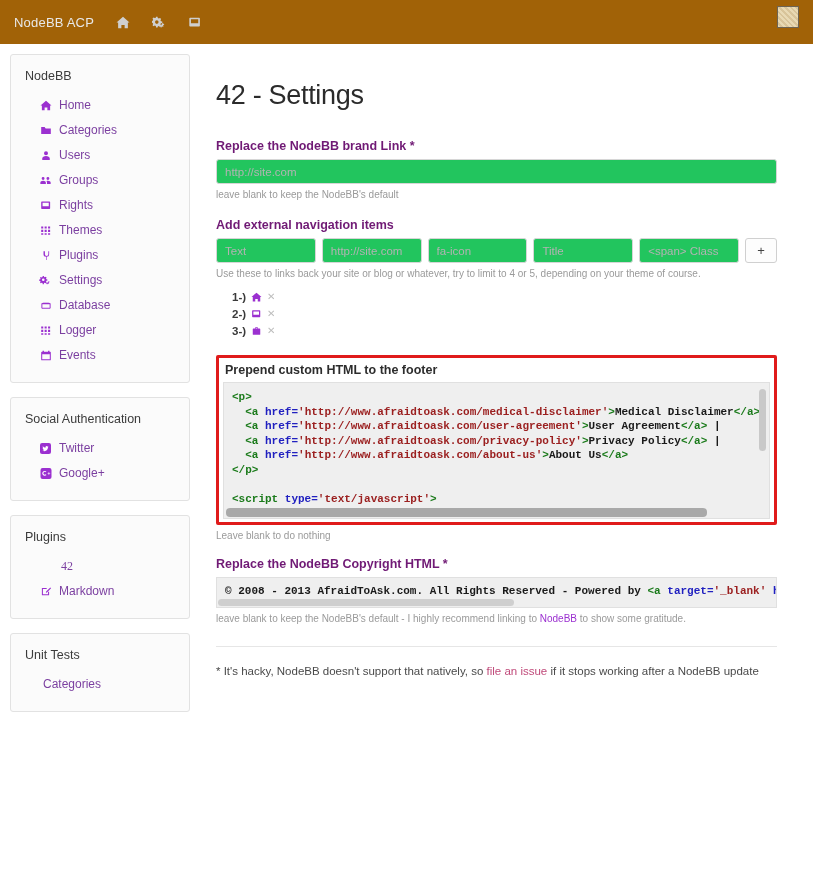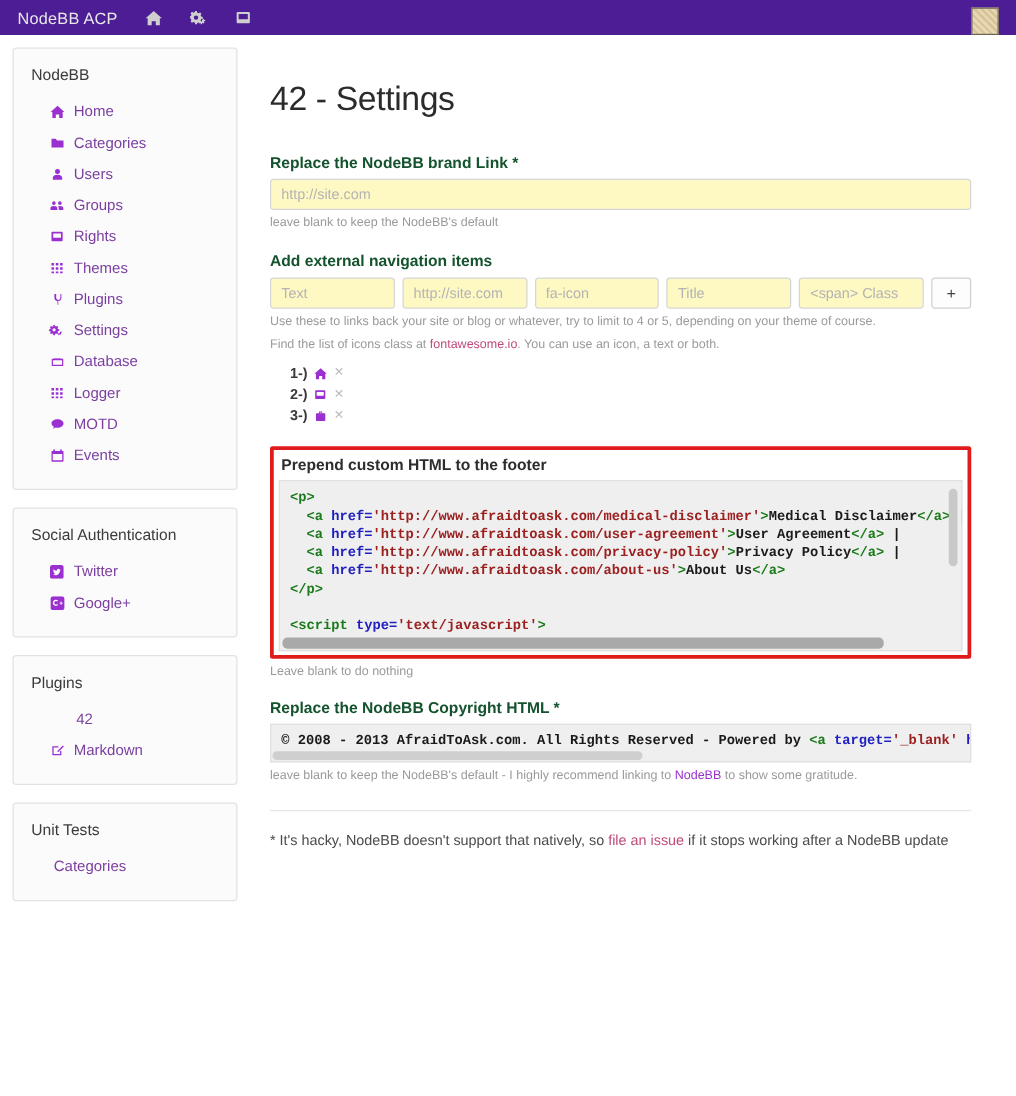--- a/index.html
+++ b/index.html
@@ -9,22 +9,22 @@
     background:#ffffff;
     font-family:"Liberation Sans", sans-serif;
     font-size:12px;
     color:#333333;
     overflow:hidden;
     position:relative;
   }
 
   
   .navbar {
-    height:28px;
-    background:#4c1d95;
+    height:44px;
+    background:#a16207;
     display:flex;
     align-items:center;
     padding:4px 14px;
     position:relative;
   }
   .brand {
     color:#e8e8e8;
     font-size:13px;
     font-weight:500;
     letter-spacing:.2px;
@@ -81,49 +81,49 @@
     line-height:17px;
   }
   .side-link .si {
     width:13px;
     color:#9b30d0;
     display:inline-flex;
     justify-content:center;
     font-size:11px;
   }
   .side-link .si svg { display:block; fill:#9b30d0; }
-  .side-link.no-icon { padding-left:40px; }
+  .side-link.no-icon { padding-left:40px;font-family:Liberation Serif, serif; }
 
   
   .main {
     flex:1;
     padding:26px 26px 0 26px;
     min-width:0;
   }
   h1.page-title {
     font-size:27px;
     font-weight:normal;
     color:#2b2b2b;
     margin:0 0 28px 0;
     letter-spacing:-.3px;
   }
   .fgroup { margin-bottom:16px; }
   .flabel {
     font-size:12.5px;
     font-weight:bold;
-    color:#14532d;
+    color:#701a75;
     margin-bottom:6px;
     display:block;
   }
   .finput {
     width:100%;
     height:25px;
     border:1px solid #d6d6d6;
     border-radius:3px;
-    background:#fef9c3;
+    background:#22c55e;
     padding:2px 8px;
     font-size:11.5px;
     color:#555;
     font-family:"Liberation Sans", sans-serif;
   }
   .finput::placeholder { color:#b3b3b3; }
   .fhelp {
     font-size:10px;
     color:#9a9a9a;
     margin-top:3px;
@@ -359,28 +359,20 @@
         <span class="si">
             <svg width="12" height="11" viewBox="0 0 16 16">
               <path d="M1 2h3v3H1zm5 0h3v3H6zm5 0h3v3h-3zM1 7h3v3H1zm5 0h3v3H6zm5 0h3v3h-3zM1 12h3v2H1zm5 0h3v2H6zm5 0h3v2h-3z"></path>
             </svg>
           </span>
         <span>Logger</span>
       </a>
       <a class="side-link">
         <span class="si">
             <svg width="12" height="11" viewBox="0 0 16 16">
-              <path d="M8 2c3.9 0 7 2.2 7 4.9 0 2.7-3.1 4.9-7 4.9-.8 0-1.5-.1-2.2-.3L3 13l.8-2.3C2.1 9.8 1 8.4 1 6.9 1 4.2 4.1 2 8 2z"></path>
-            </svg>
-          </span>
-        <span>MOTD</span>
-      </a>
-      <a class="side-link">
-        <span class="si">
-            <svg width="12" height="11" viewBox="0 0 16 16">
               <path d="M3 1v1.5H2a1 1 0 00-1 1V14a1 1 0 001 1h12a1 1 0 001-1V3.5a1 1 0 00-1-1h-1V1h-2v1.5H5V1zM2.5 6h11v7.5h-11z"></path>
             </svg>
           </span>
         <span>Events</span>
       </a>
     </div>
 
     <div class="panel">
       <div class="panel-title">Social Authentication</div>
       <a class="side-link">
@@ -441,23 +433,20 @@
       <label class="flabel">Add external navigation items</label>
       <div class="navrow">
         <input class="finput" type="text" placeholder="Text" style="">
         <input class="finput" type="text" placeholder="http://site.com" style="">
         <input class="finput" type="text" placeholder="fa-icon" style="">
         <input class="finput" type="text" placeholder="Title" style="">
         <input class="finput" type="text" placeholder="&lt;span&gt; Class" style="">
         <button class="addbtn">+</button>
       </div>
       <div class="fhelp">Use these to links back your site or blog or whatever, try to limit to 4 or 5, depending on your theme of course.</div>
-      <div class="fhelp">
-        <span>Find the list of icons class at </span><a>fontawesome.io</a><span>. You can use an icon, a text or both.</span>
-      </div>
 
       <div class="navlist">
         <div class="navlist-item">
           <span>1-)</span>
           <span class="li-icon">
               <svg width="11" height="10" viewBox="0 0 16 16">
                 <path d="M8 1L0 8h2v7h4v-4h4v4h4V8h2L8 1z"></path>
               </svg>
             </span>
           <span class="li-x">✕</span>

